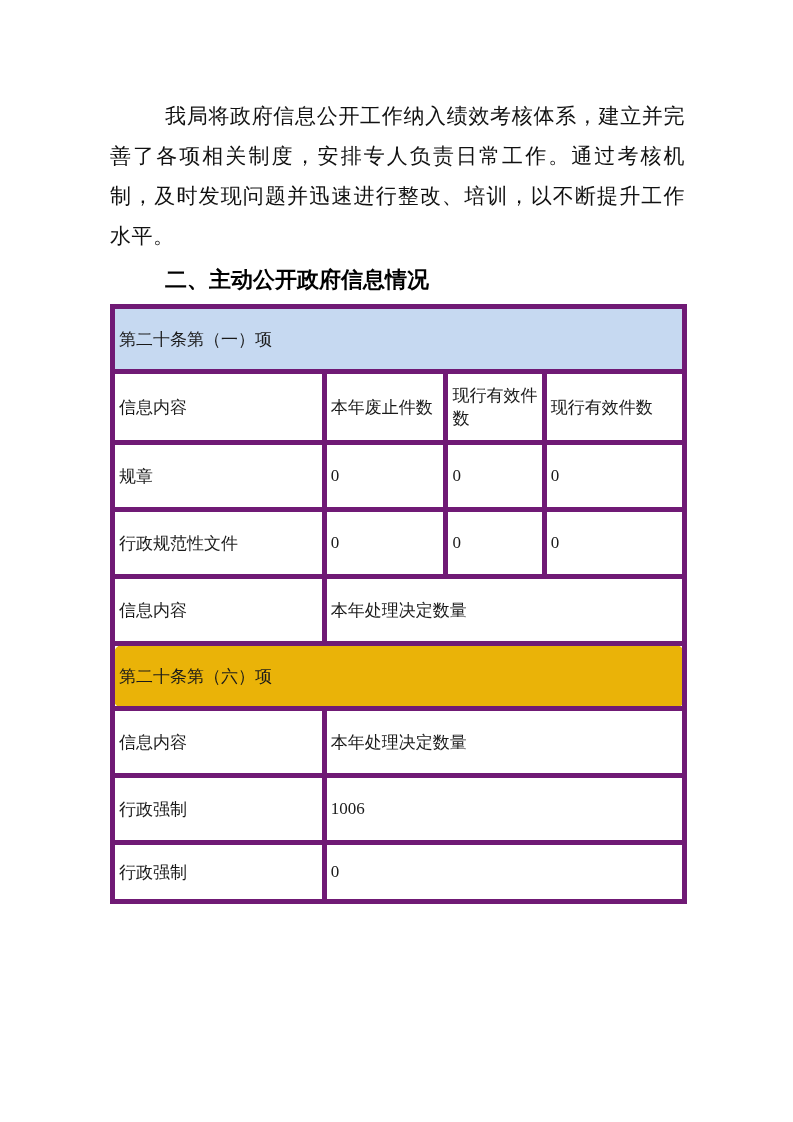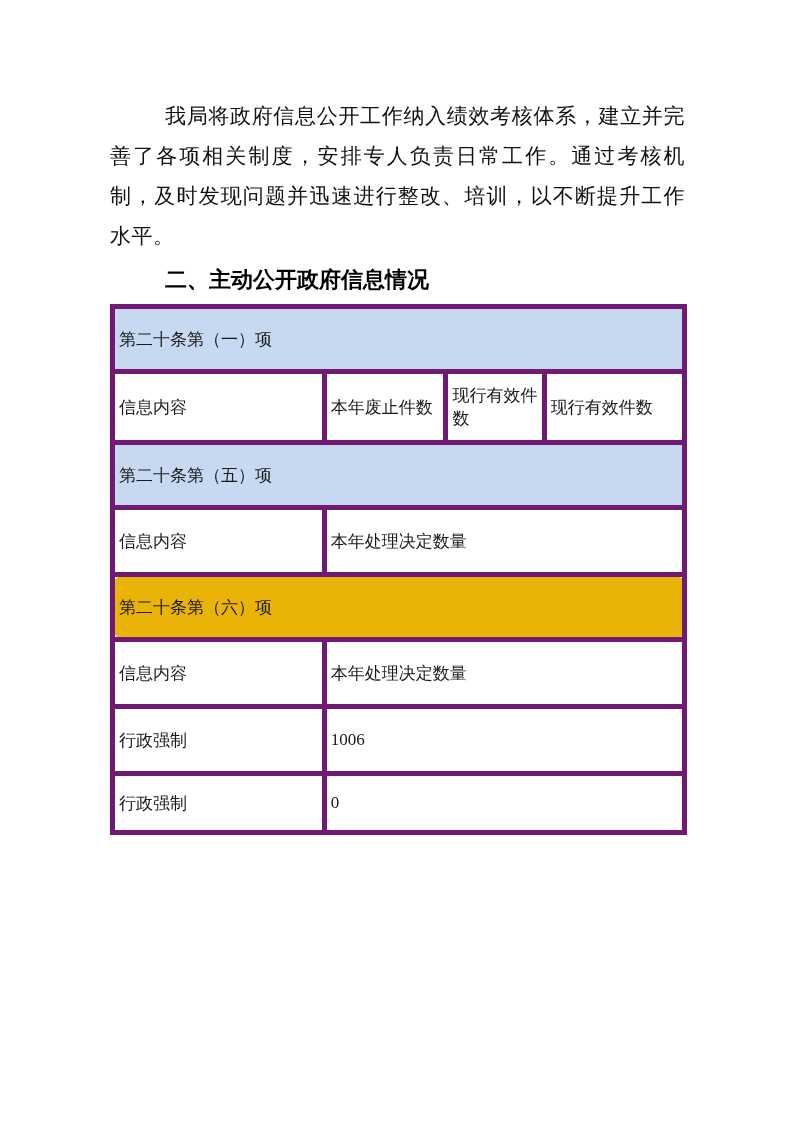--- a/index.html
+++ b/index.html
@@ -74,24 +74,33 @@
 
         <tr class="rt">
           <td colspan="4" style="background: rgb(198, 217, 241);">第二十条第（一）项</td>
         </tr>
         <tr class="rh">
           <td>信息内容</td>
           <td>本年废止件数</td>
           <td>现行有效件数</td>
           <td>现行有效件数</td>
         </tr>
+        <tr class="rd">
+          <td>规章</td>
+          <td>0</td>
+          <td>0</td>
+          <td>0</td>
+        </tr>
+        <tr class="rd">
+          <td>行政规范性文件</td>
+          <td>0</td>
+          <td>0</td>
+          <td>0</td>
+        </tr>
 
-        <tr class="rt">
-          <td colspan="4" style="background: rgb(198, 217, 241);">第二十条第（五）项</td>
-        </tr>
         <tr class="rh small">
           <td>信息内容</td>
           <td colspan="3">本年处理决定数量</td>
         </tr>
 
         <tr class="rt">
           <td colspan="4" style="background: #eab308; border-radius: 12px;">第二十条第（六）项</td>
         </tr>
         <tr class="rh small">
           <td>信息内容</td>

